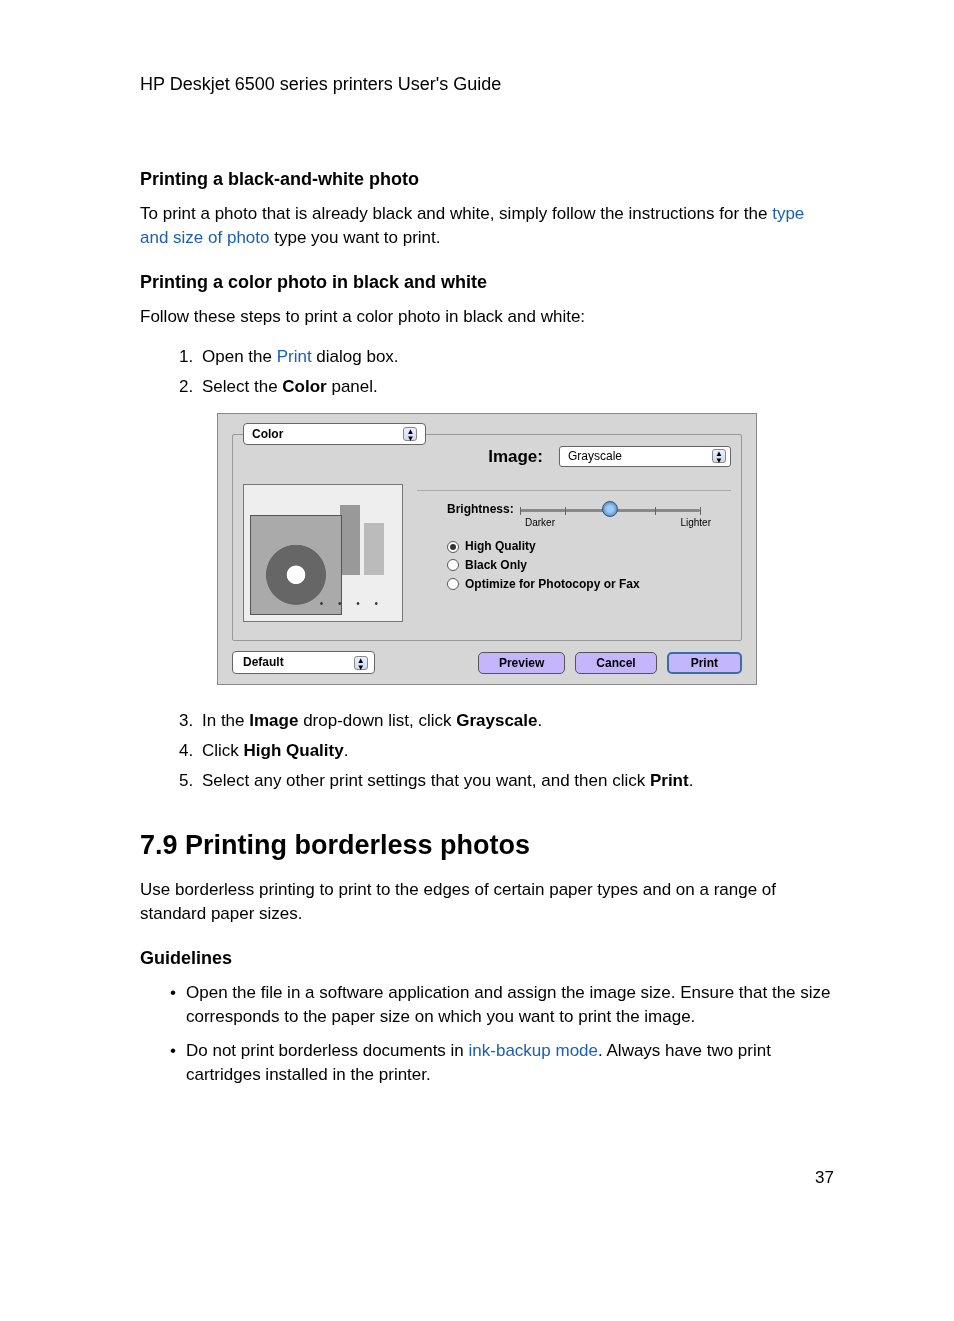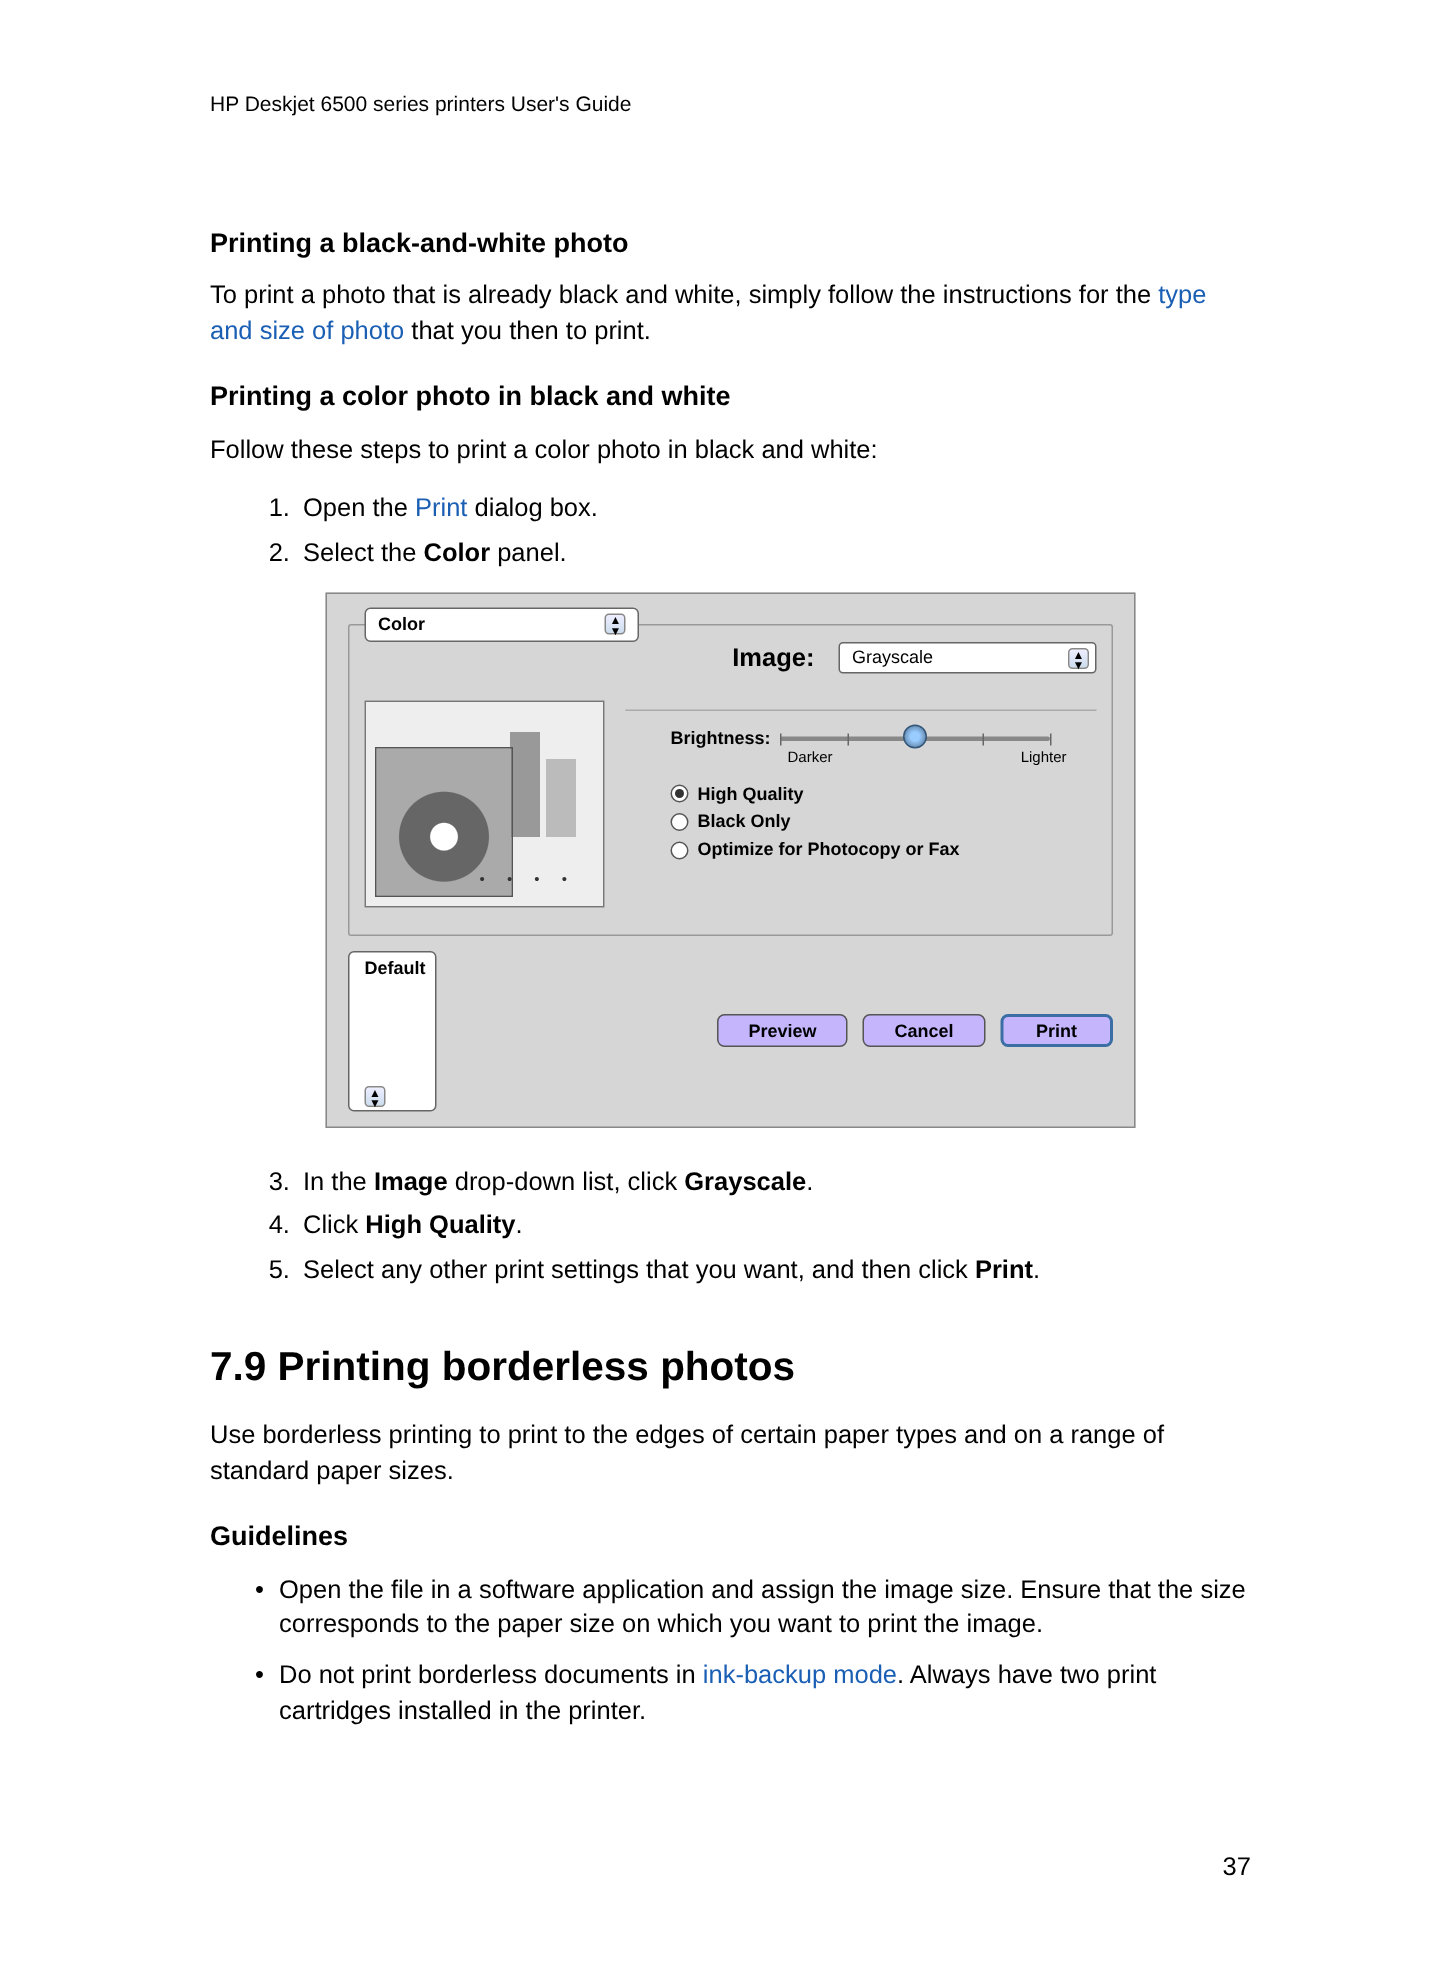--- a/index.html
+++ b/index.html
@@ -5,21 +5,21 @@
     * { box-sizing: border-box; margin: 0; padding: 0; }
     body {
       font-family: Arial, Helvetica, sans-serif;
       font-size: 17px;
       color: #000;
       background: #fff;
       width: 954px;
       padding: 60px 120px 40px 140px;
       line-height: 1.4;
     }
-    .header-title { font-size: 14px; margin-bottom: 70px; }
+    .header-title { font-size: 18px; margin-bottom: 70px; margin-top: 12px; }
     .subhead { font-weight: bold; font-size: 18px; margin-bottom: 10px; }
     .para { margin-bottom: 20px; }
     .link { color: #1a5fb4; }
     ol { list-style: decimal; padding-left: 58px; margin-bottom: 12px; }
     ol li { padding-left: 4px; margin-bottom: 6px; }
     ul.bullets { list-style: none; padding-left: 30px; }
     ul.bullets li { position: relative; padding-left: 16px; margin-bottom: 10px; }
     ul.bullets li::before { content: "•"; position: absolute; left: 0; }
     .bold { font-weight: bold; }
     .section-title { font-size: 27px; font-weight: 700; margin: 34px 0 14px 0; }
@@ -113,37 +113,37 @@
     .radio-row { display: flex; align-items: center; gap: 6px; font-size: 12px; margin-bottom: 2px; }
     .radio {
       width: 12px; height: 12px; border: 1px solid #555; border-radius: 50%;
       background: #fff; display: inline-flex; align-items: center; justify-content: center;
     }
     .radio.checked::after { content: ""; width: 6px; height: 6px; background: #333; border-radius: 50%; display: block; }
     .btn-row { display: flex; align-items: center; gap: 10px; margin-top: 10px; }
     .preset-dd {
       background: #fff; border: 1px solid #666; border-radius: 4px;
       font-size: 12px; font-weight: bold; padding: 2px 6px 2px 10px;
-      display: inline-flex; gap: 70px; flex-direction: column;
+      display: inline-flex; align-items: center; gap: 70px;
     }
     .spacer { flex: 1; }
     .btn {
       background: #c4b5fd; border: 1px solid #555; border-radius: 5px;
       font-size: 12px; font-weight: bold; padding: 3px 20px;
     }
     .btn.primary { border: 2px solid #3a6ea5; padding: 2px 22px; }
   </style>
 </head>
 <body>
 
 <div class="header-title">HP Deskjet 6500 series printers User's Guide</div>
 
 <div class="subhead">Printing a black-and-white photo</div>
 <p class="para">
-  <span>To print a photo that is already black and white, simply follow the instructions for the </span><span class="link">type and size of photo</span><span> that you then to print.</span>
+  <span>To print a photo that is already black and white, simply follow the instructions for the </span><span class="link">type and size of photo</span><span> type you want to print.</span>
 </p>
 
 <div class="subhead">Printing a color photo in black and white</div>
 <p class="para" style="margin-bottom:16px">Follow these steps to print a color photo in black and white:</p>
 
 <ol>
   <li>
     <span>Open the </span><span class="link">Print</span><span> dialog box.</span>
   </li>
   <li>

